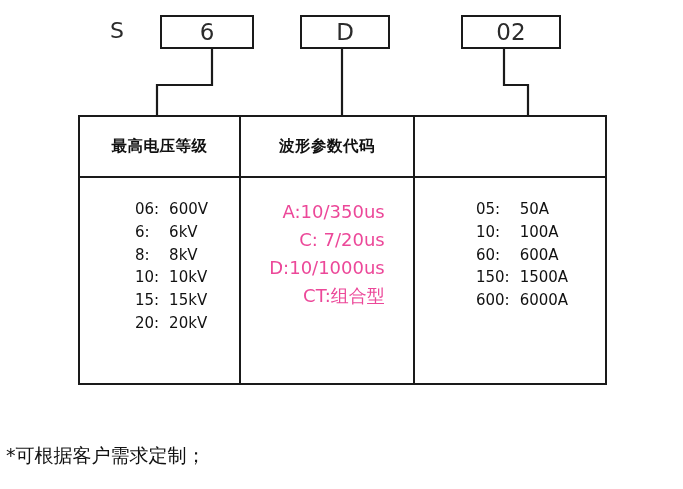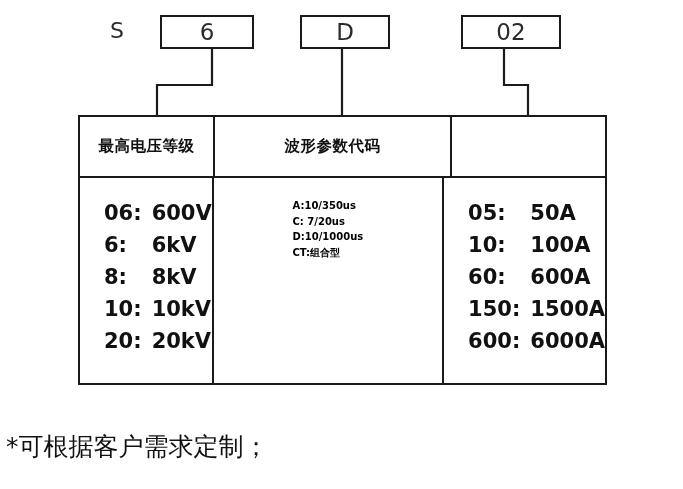--- a/index.html
+++ b/index.html
@@ -72,70 +72,70 @@
     box-sizing: border-box;
   }
   .table-body {
     display: flex;
     flex: 1;
   }
   .col {
     box-sizing: border-box;
     display: flex;
   }
-  .col-1 { width: 133px; }
-  .col-2 { width: 239px; border-left: 2px solid #1a1a1a; border-right: 2px solid #1a1a1a; }
+  .col-1 { width: 159px; }
+  .col-2 { width: 176px; border-left: 2px solid #1a1a1a; border-right: 2px solid #1a1a1a; text-align: right; }
   .col-3 { flex: 1; }
 
   .head-cell {
     align-items: center;
     justify-content: center;
     font-size: 15.5px;
     font-weight: bold;
     letter-spacing: 0.5px;
     color: #111;
   }
   .body-cell {
     align-items: flex-start;
     justify-content: center;
     padding-top: 20px;
   }
 
   .entry-list {
     display: table;
     border-collapse: collapse;
-    font-size: 21px;
+    font-size: 15px;
     line-height: 1.52;
-    font-weight: bold;
+    font-weight: normal;
     color: #111;
     margin-left: 24px;
   }
   .entry-row { display: table-row; }
   .entry-code,
   .entry-value {
     display: table-cell;
     white-space: nowrap;
   }
   .entry-code { padding-right: 10px; }
 
   
   .plain-list {
-    font-size: 10px;
+    font-size: 18px;
     line-height: 1.55;
-    font-weight: bold;
-    color: #000000;
+    font-weight: normal;
+    color: #ec4899;
     white-space: nowrap;
   }
 
   
   #footnote {
     position: absolute;
     left: 6px;
-    top: 432px;
-    font-size: 25px;
+    top: 444px;
+    font-size: 19px;
     line-height: 1.2;
     color: #111;
     font-family: "DejaVu Sans", "Liberation Sans", sans-serif;
   }
 </style>
 </head>
 <body>
 
 <div id="diagram-root">
 
@@ -177,20 +177,24 @@
             <span class="entry-code">6:</span>
             <span class="entry-value">6kV</span>
           </div>
           <div class="entry-row">
             <span class="entry-code">8:</span>
             <span class="entry-value">8kV</span>
           </div>
           <div class="entry-row">
             <span class="entry-code">10:</span>
             <span class="entry-value">10kV</span>
+          </div>
+          <div class="entry-row">
+            <span class="entry-code">15:</span>
+            <span class="entry-value">15kV</span>
           </div>
           <div class="entry-row">
             <span class="entry-code">20:</span>
             <span class="entry-value">20kV</span>
           </div>
         </div>
       </div>
 
       <div class="col col-2 body-cell">
         <div class="plain-list">

